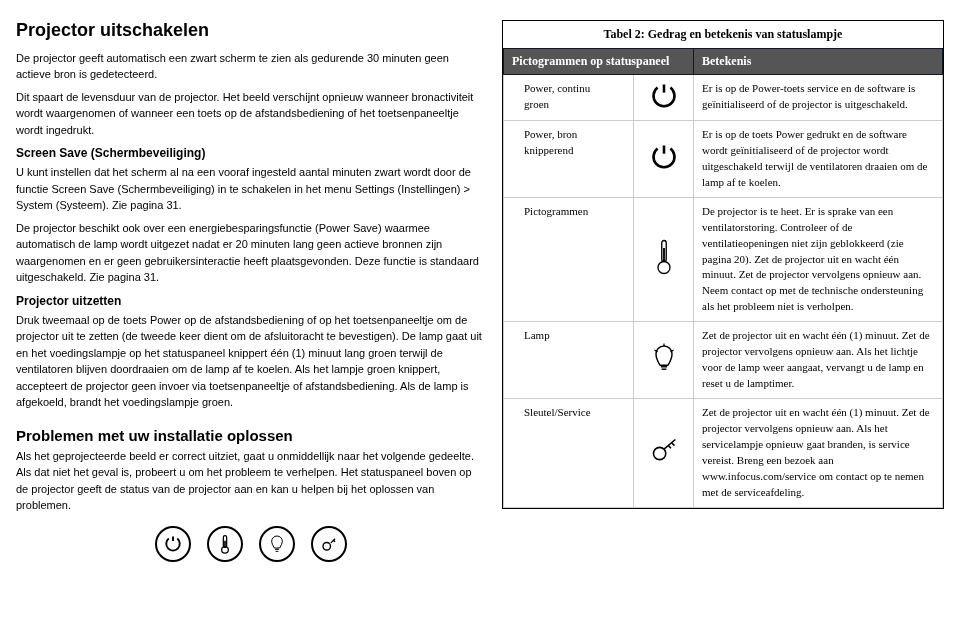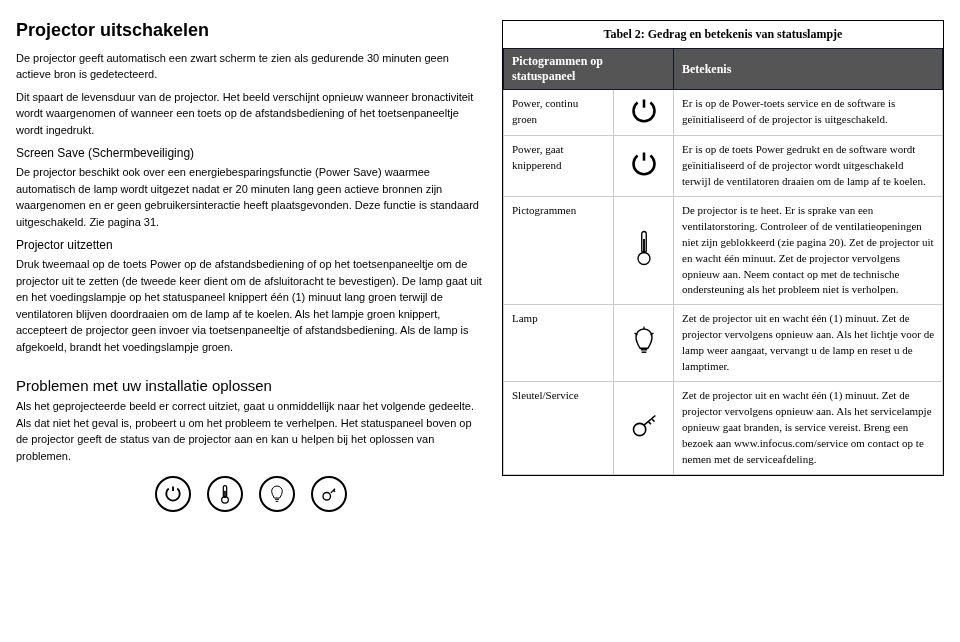--- a/index.html
+++ b/index.html
@@ -32,21 +32,21 @@
       margin-bottom: 8px;
       line-height: 1.2;
     }
     p {
       font-size: 11px;
       line-height: 1.5;
       margin-bottom: 6px;
     }
     h2.section-title {
       font-size: 12px;
-      font-weight: normal;
+      font-weight: bold;
       margin-top: 8px;
       margin-bottom: 4px;
     }
 
     
     .table-container {
       border: 1px solid #000;
     }
     .table-title {
       text-align: center;
@@ -75,23 +75,23 @@
       line-height: 1.45;
     }
     .icon-cell {
       text-align: center;
       vertical-align: middle;
       width: 60px;
     }
     .row-label {
       font-size: 11px;
       vertical-align: top;
-      padding: 6px 8px;
+      padding: 6px 20px;
       border: 1px solid #ccc;
-      width: 110px;
+      width: 130px;
     }
 
     
     .bottom-icons {
       display: flex;
       justify-content: center;
       align-items: center;
       gap: 16px;
       margin-top: 12px;
     }
@@ -115,27 +115,28 @@
 <body>
 
 <div class="page">
 
   <div class="left-column">
     <h1 class="page-title">Projector uitschakelen</h1>
     <p>De projector geeft automatisch een zwart scherm te zien als gedurende 30 minuten geen actieve bron is gedetecteerd.</p>
     <p>Dit spaart de levensduur van de projector. Het beeld verschijnt opnieuw wanneer bronactiviteit wordt waargenomen of wanneer een toets op de afstandsbediening of het toetsenpaneeltje wordt ingedrukt.</p>
 
     <h2 class="section-title">Screen Save (Schermbeveiliging)</h2>
+    <p>U kunt instellen dat het scherm al na een vooraf ingesteld aantal minuten zwart wordt door de functie Screen Save (Schermbeveiliging) in te schakelen in het menu Settings (Instellingen) &gt; System (Systeem). Zie pagina 31.</p>
 
     <p>De projector beschikt ook over een energiebesparingsfunctie (Power Save) waarmee automatisch de lamp wordt uitgezet nadat er 20 minuten lang geen actieve bronnen zijn waargenomen en er geen gebruikersinteractie heeft plaatsgevonden. Deze functie is standaard uitgeschakeld. Zie pagina 31.</p>
 
     <h2 class="section-title">Projector uitzetten</h2>
     <p>Druk tweemaal op de toets Power op de afstandsbediening of op het toetsenpaneeltje om de projector uit te zetten (de tweede keer dient om de afsluitoracht te bevestigen). De lamp gaat uit en het voedingslampje op het statuspaneel knippert één (1) minuut lang groen terwijl de ventilatoren blijven doordraaien om de lamp af te koelen. Als het lampje groen knippert, accepteert de projector geen invoer via toetsenpaneeltje of afstandsbediening. Als de lamp is afgekoeld, brandt het voedingslampje groen.</p>
 
-    <h2 class="section-title" style="font-size:15px; margin-top:22px;">Problemen met uw installatie oplossen</h2>
+    <h2 class="section-title" style="font-size:15px; margin-top:16px;">Problemen met uw installatie oplossen</h2>
     <p>Als het geprojecteerde beeld er correct uitziet, gaat u onmiddellijk naar het volgende gedeelte. Als dat niet het geval is, probeert u om het probleem te verhelpen. Het statuspaneel boven op de projector geeft de status van de projector aan en kan u helpen bij het oplossen van problemen.</p>
 
     <div class="bottom-icons">
       <div class="bottom-icon-circle">
         <svg width="18" height="18" viewBox="0 0 24 24" fill="none" stroke="#000" stroke-width="2.5">
           <path d="M12 2v6"></path>
           <path d="M6.3 4.8A9 9 0 1 0 17.7 4.8"></path>
         </svg>
       </div>
       <div class="bottom-icon-circle">
@@ -176,21 +177,21 @@
         <tbody id="table-body">
         <tr>
               <td class="row-label">Power, continu groen</td>
               <td class="icon-cell"><svg width="28" height="28" viewBox="0 0 24 24" fill="none" stroke="#000" stroke-width="2.2">
         <path d="M12 3v7"></path>
         <path d="M6.5 5.5A9 9 0 1 0 17.5 5.5"></path>
       </svg></td>
               <td>Er is op de Power-toets service en de software is geïnitialiseerd of de projector is uitgeschakeld.</td>
             </tr>
             <tr>
-              <td class="row-label">Power, gaat knipperend</td>
+              <td class="row-label">Power, bron knipperend</td>
               <td class="icon-cell"><svg width="28" height="28" viewBox="0 0 24 24" fill="none" stroke="#000" stroke-width="2.2">
         <path d="M12 3v7"></path>
         <path d="M6.5 5.5A9 9 0 1 0 17.5 5.5"></path>
       </svg></td>
               <td>Er is op de toets Power gedrukt en de software wordt geïnitialiseerd of de projector wordt uitgeschakeld terwijl de ventilatoren draaien om de lamp af te koelen.</td>
             </tr>
             <tr>
               <td class="row-label">Pictogrammen</td>
               <td class="icon-cell"><svg width="20" height="36" viewBox="0 0 20 48" fill="none">
         <rect x="7" y="2" width="6" height="28" rx="3" stroke="#000" stroke-width="1.8" fill="none"></rect>

